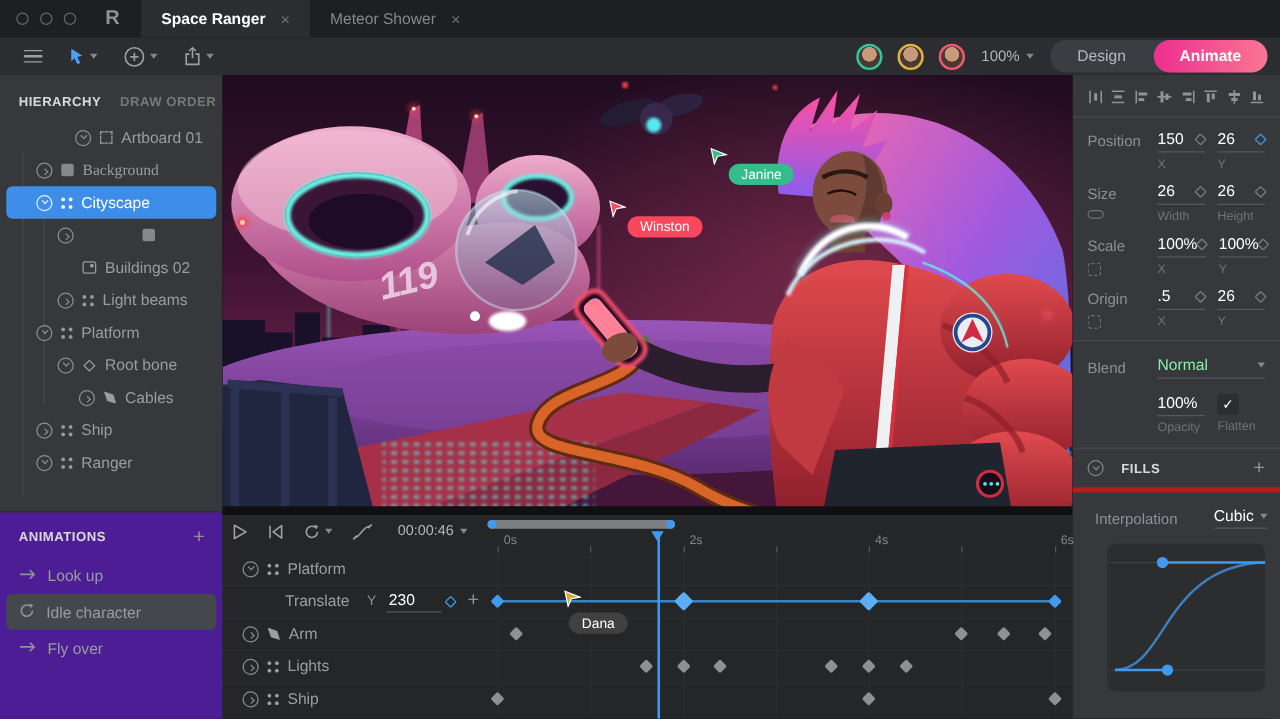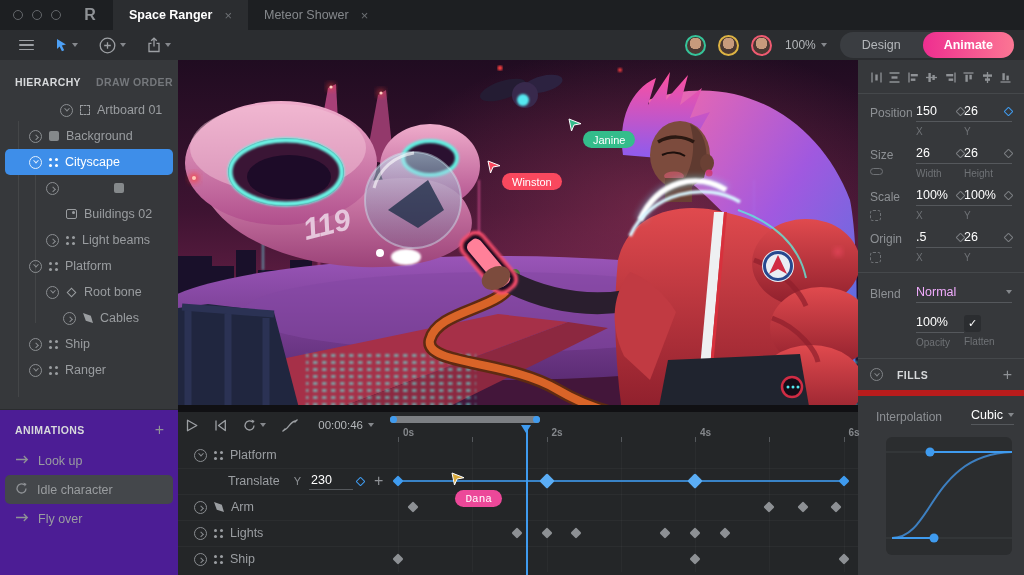--- a/index.html
+++ b/index.html
@@ -87,21 +87,21 @@
   .tl-controls { position:absolute; top:0; left:0; height:26px; width:210px; display:flex;
     align-items:center; color:#9da0a4; }
   .tl-controls .tool { padding:0 8px; }
   .tl-time { margin-left:auto; margin-right:14px; display:flex; align-items:center; gap:5px;
     color:#b4b7ba; font-size:11.5px; }
   .tl-scrollbar { position:absolute; top:4px; left:212px; width:150px; height:7px; border-radius:4px;
     background:#7c7f83; }
   .tl-scrollbar::before,.tl-scrollbar::after { content:''; position:absolute; top:0; width:7px; height:7px;
     border-radius:4px; background:#3f9bef; }
   .tl-scrollbar::before{ left:0; } .tl-scrollbar::after{ right:0; }
-  .tl-ruler { position:absolute; top:16px; left:0; right:0; height:14px;font-weight:bold; }
+  .tl-ruler { position:absolute; top:16px; left:0; right:0; height:14px; }
   .tick { position:absolute; bottom:0; width:1px; height:5px; background:#55585c; }
   .tick-label { position:absolute; top:-1px; font-size:10px; color:#85888c; }
   .tl-rows { position:absolute; top:30px; left:0; right:0; bottom:0; }
   .tl-row { height:26px; display:flex; align-items:center; width:210px; color:#9b9ea2;
     font-size:12.5px; }
   .row-sep { position:absolute; left:0; right:0; height:1px; background:rgba(255,255,255,.035); }
   .sec-line { position:absolute; width:1px; top:0; bottom:3px; background:rgba(255,255,255,.03); }
   .tl-tracks { position:absolute; top:30px; left:0; right:0; bottom:0; }
   .kf { position:absolute; transform:translate(-50%,-50%) rotate(45deg); border-radius:1.5px; }
   .kf-line { position:absolute; height:2px; background:#3f9bef; opacity:.8; transform:translateY(-50%); }
@@ -110,35 +110,35 @@
     border-left:5px solid transparent; border-right:5px solid transparent; border-top:8px solid #3f9bef; }
   .prop-val { color:#fff; font-size:12.5px; border-bottom:1px solid #55585c; padding:0 2px 2px 2px; }
   .dia { width:7px; height:7px; border:1.2px solid #7b7e82; transform:rotate(45deg); border-radius:1px; flex:none; }
   .dia.keyed { border-color:#3f9bef; }
 
   
   .rightpanel { width:166px; flex:none; background:#36383b; display:flex; flex-direction:column; }
   .align-row { display:flex; justify-content:space-between; padding:11px 12px 9px 12px; color:#8f9296; }
   .divider { height:1px; background:#45484b; margin:0 0; }
   .props { padding:10px 12px 0 12px; }
-  .prow { display:grid; grid-template-columns:46px 1fr 1fr; margin-bottom:9px; }
+  .prow { display:grid; grid-template-columns:46px 1fr 1fr; column-gap:10px; margin-bottom:9px; }
   .plabel { color:#8d9094; font-size:12px; padding-top:2px; }
   .plabel .sub-ic { margin-top:6px; color:#6f7276; }
   .field .vline2 { display:flex; align-items:center; justify-content:space-between;
     border-bottom:1px solid #55585c; padding-bottom:3px; }
   .field .val { color:#fff; font-size:12.5px; }
   .field .sub { color:#6f7276; font-size:10px; margin-top:4px; }
   .select-line { display:flex; align-items:center; justify-content:space-between;
     border-bottom:1px solid #55585c; padding-bottom:3px; }
   .checkbox { width:17px; height:17px; background:#2b2d30; border-radius:3px; color:#fff;
     display:flex; align-items:center; justify-content:center; font-size:11px; }
   .fills-row { display:flex; align-items:center; padding:9px 12px; color:#8f9296; }
   .fills-label { font-size:10.5px; font-weight:bold; letter-spacing:.4px; color:#d7d9db; margin-left:7px; }
   .fills-row .plus { margin-left:auto; }
-  .interp { flex:1; border-top:6px solid #b91c1c; padding:12px 10px 0 18px; }
+  .interp { flex:1; border-top:4px solid #b91c1c; padding:12px 10px 0 18px; }
   .interp-head { display:flex; align-items:center; justify-content:space-between; }
   .interp-label { color:#8d9094; font-size:12px; }
   .interp-val { display:flex; align-items:center; gap:5px; border-bottom:1px solid #55585c;
     padding-bottom:2px; color:#fff; font-size:12.5px; }
   .curve-box { margin:12px 2px 0 10px; height:118px; background:#2b2d2f; border-radius:6px;
     position:relative; overflow:hidden; }
   .chain { width:13px; height:7px; border:1.2px solid #6f7276; border-radius:4px; }
   .cross { width:11px; height:11px; border:1.2px dashed #6f7276; border-radius:3px; }
 </style>
 </head>
@@ -221,21 +221,21 @@
       <div class="tree">
         <div class="vline" style="left:18px; top:24px; height:276px;"></div>
         <div class="vline" style="left:35px; top:76px; height:150px;"></div>
       <div class="tree-row" style="padding-left: 12px; margin-left: 48px;">
             <span class="exp circ">
               <span class="chev down"></span>
             </span>
             <span class="ic ic-artboard"></span>
             <span class="lbl">Artboard 01</span>
           </div>
-          <div class="tree-row" style="padding-left: 29px;">
+          <div class="tree-row" style="padding-left: 29px; font-family: Liberation Serif, serif;">
             <span class="exp circ">
               <span class="chev right"></span>
             </span>
             <span class="ic ic-rect"></span>
             <span class="lbl">Background</span>
           </div>
           <div class="tree-row selected" style="padding-left: 24px;">
             <span class="exp circ">
               <span class="chev down"></span>
             </span>
@@ -629,21 +629,21 @@
             <div class="kf" style="height: 8px; width: 8px; background: rgb(141, 144, 148); left: 546.7px; top: 91px;"></div>
             <div class="kf" style="height: 8px; width: 8px; background: rgb(141, 144, 148); left: 220px; top: 117px;"></div>
             <div class="kf" style="height: 8px; width: 8px; background: rgb(141, 144, 148); left: 517px; top: 117px;"></div>
             <div class="kf" style="height: 8px; width: 8px; background: rgb(141, 144, 148); left: 665.5px; top: 117px;"></div>
           </div>
       <div class="playhead-line" style="left: 348.452px;"></div>
           <div class="playhead-tri" style="left: 348.452px;"></div>
           <div class="cursor-tag" style="left: 273.46px; top: 60px;"><svg width="14" height="14" viewBox="0 0 14 14">
               <path d="M1 1 L13 5.7 L6 7 L3.5 13 Z" fill="#d8a93c" stroke="#ffffff" stroke-width="1"></path>
             </svg></div>
-          <div class="cursor-pill" style="left: 277.46px; top: 78px; background: #ec4899; font-family: Liberation Mono, monospace;">Dana</div>
+          <div class="cursor-pill" style="left: 277.46px; top: 78px; background: #404040;">Dana</div>
         </div>
     </div>
 
     <div class="rightpanel">
       <div class="align-row">
         <svg width="13" height="13" viewBox="0 0 13 13">
             <path d="M2 1.5v10M11 1.5v10" stroke="#8f9296" stroke-width="1.3"></path>
             <rect x="5.3" y="3.5" width="2.4" height="6" fill="#8f9296"></rect>
           </svg>
         <svg width="13" height="13" viewBox="0 0 13 13">
@@ -750,21 +750,21 @@
               </div>
             <div class="sub">Y</div>
           </div>
         </div>
       </div>
       <div class="divider"></div>
       <div class="props" style="padding-top:12px;">
         <div class="prow" style="grid-template-columns:46px 1fr; margin-bottom:12px;">
           <div class="plabel">Blend</div>
           <div class="select-line">
-            <span class="val" style="color:#f0abfc; font-size:12.5px;">Normal</span>
+            <span class="val" style="color:#86efac; font-size:12.5px;">Normal</span>
             <div class="caret"></div>
           </div>
         </div>
         <div class="prow" style="margin-bottom:10px;">
           <div></div>
           <div class="field">
             <div class="vline2">
                 <span class="val">100%</span>
               </div>
             <div class="sub">Opacity</div>

